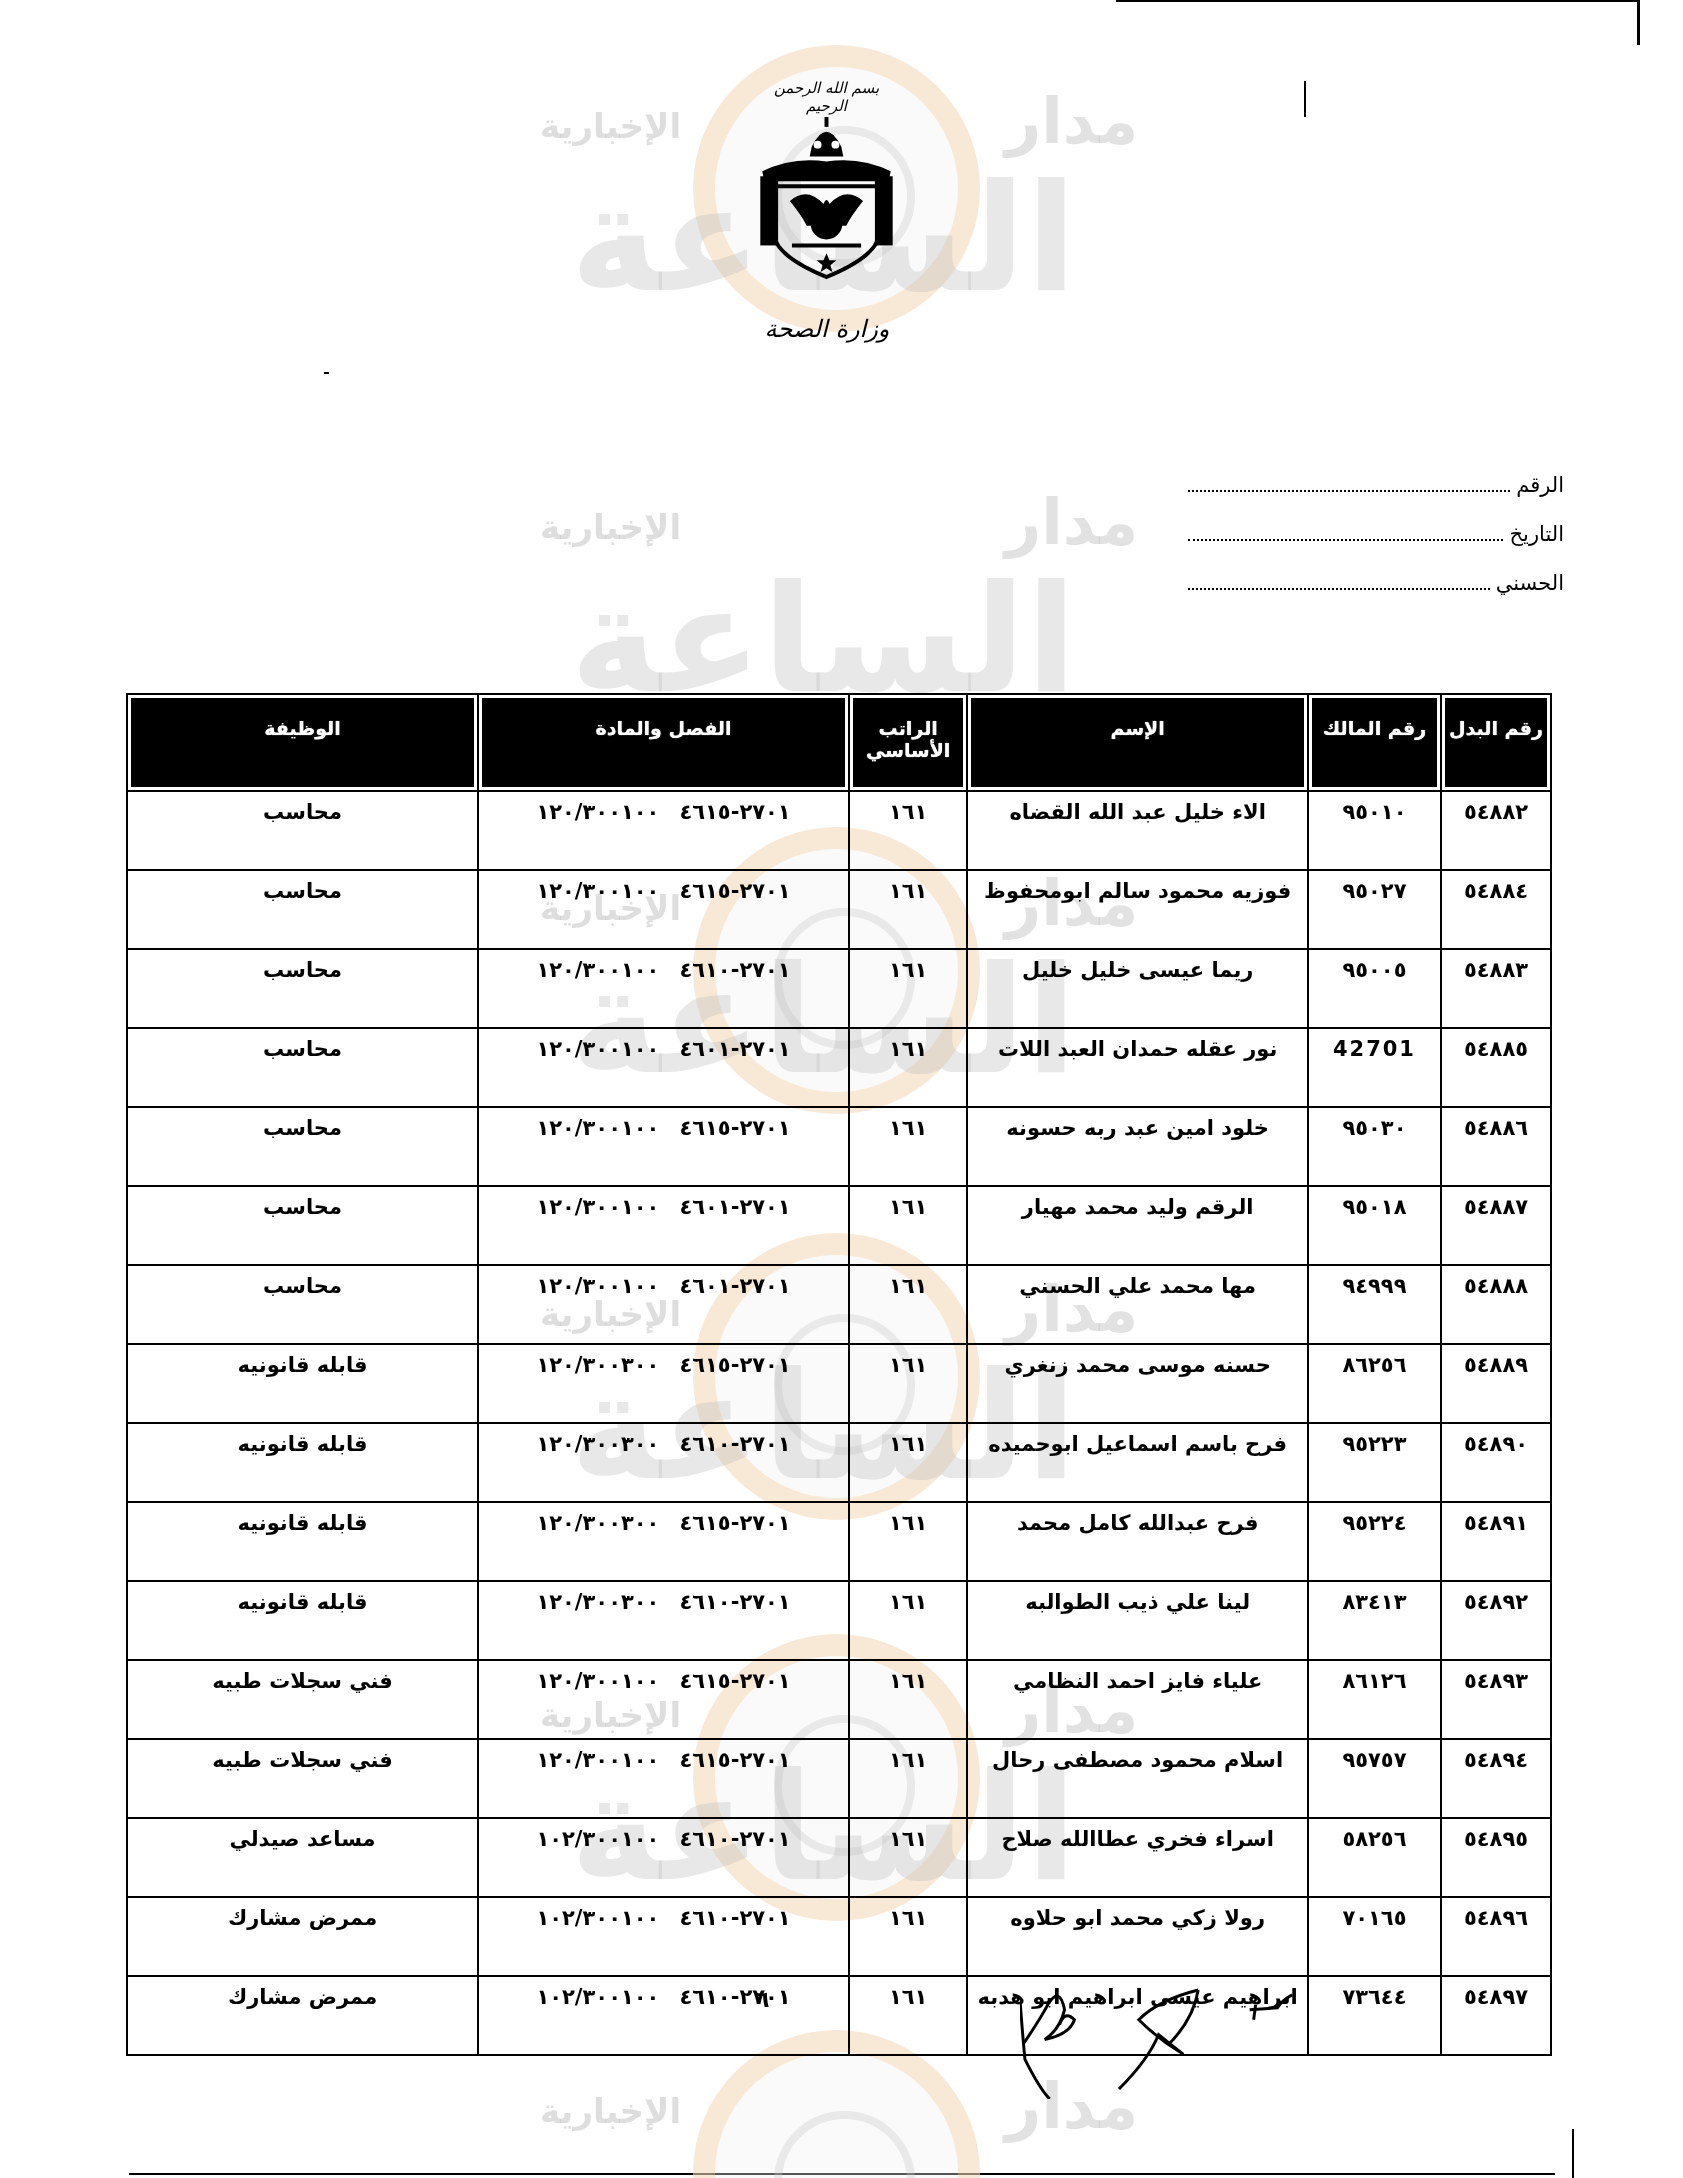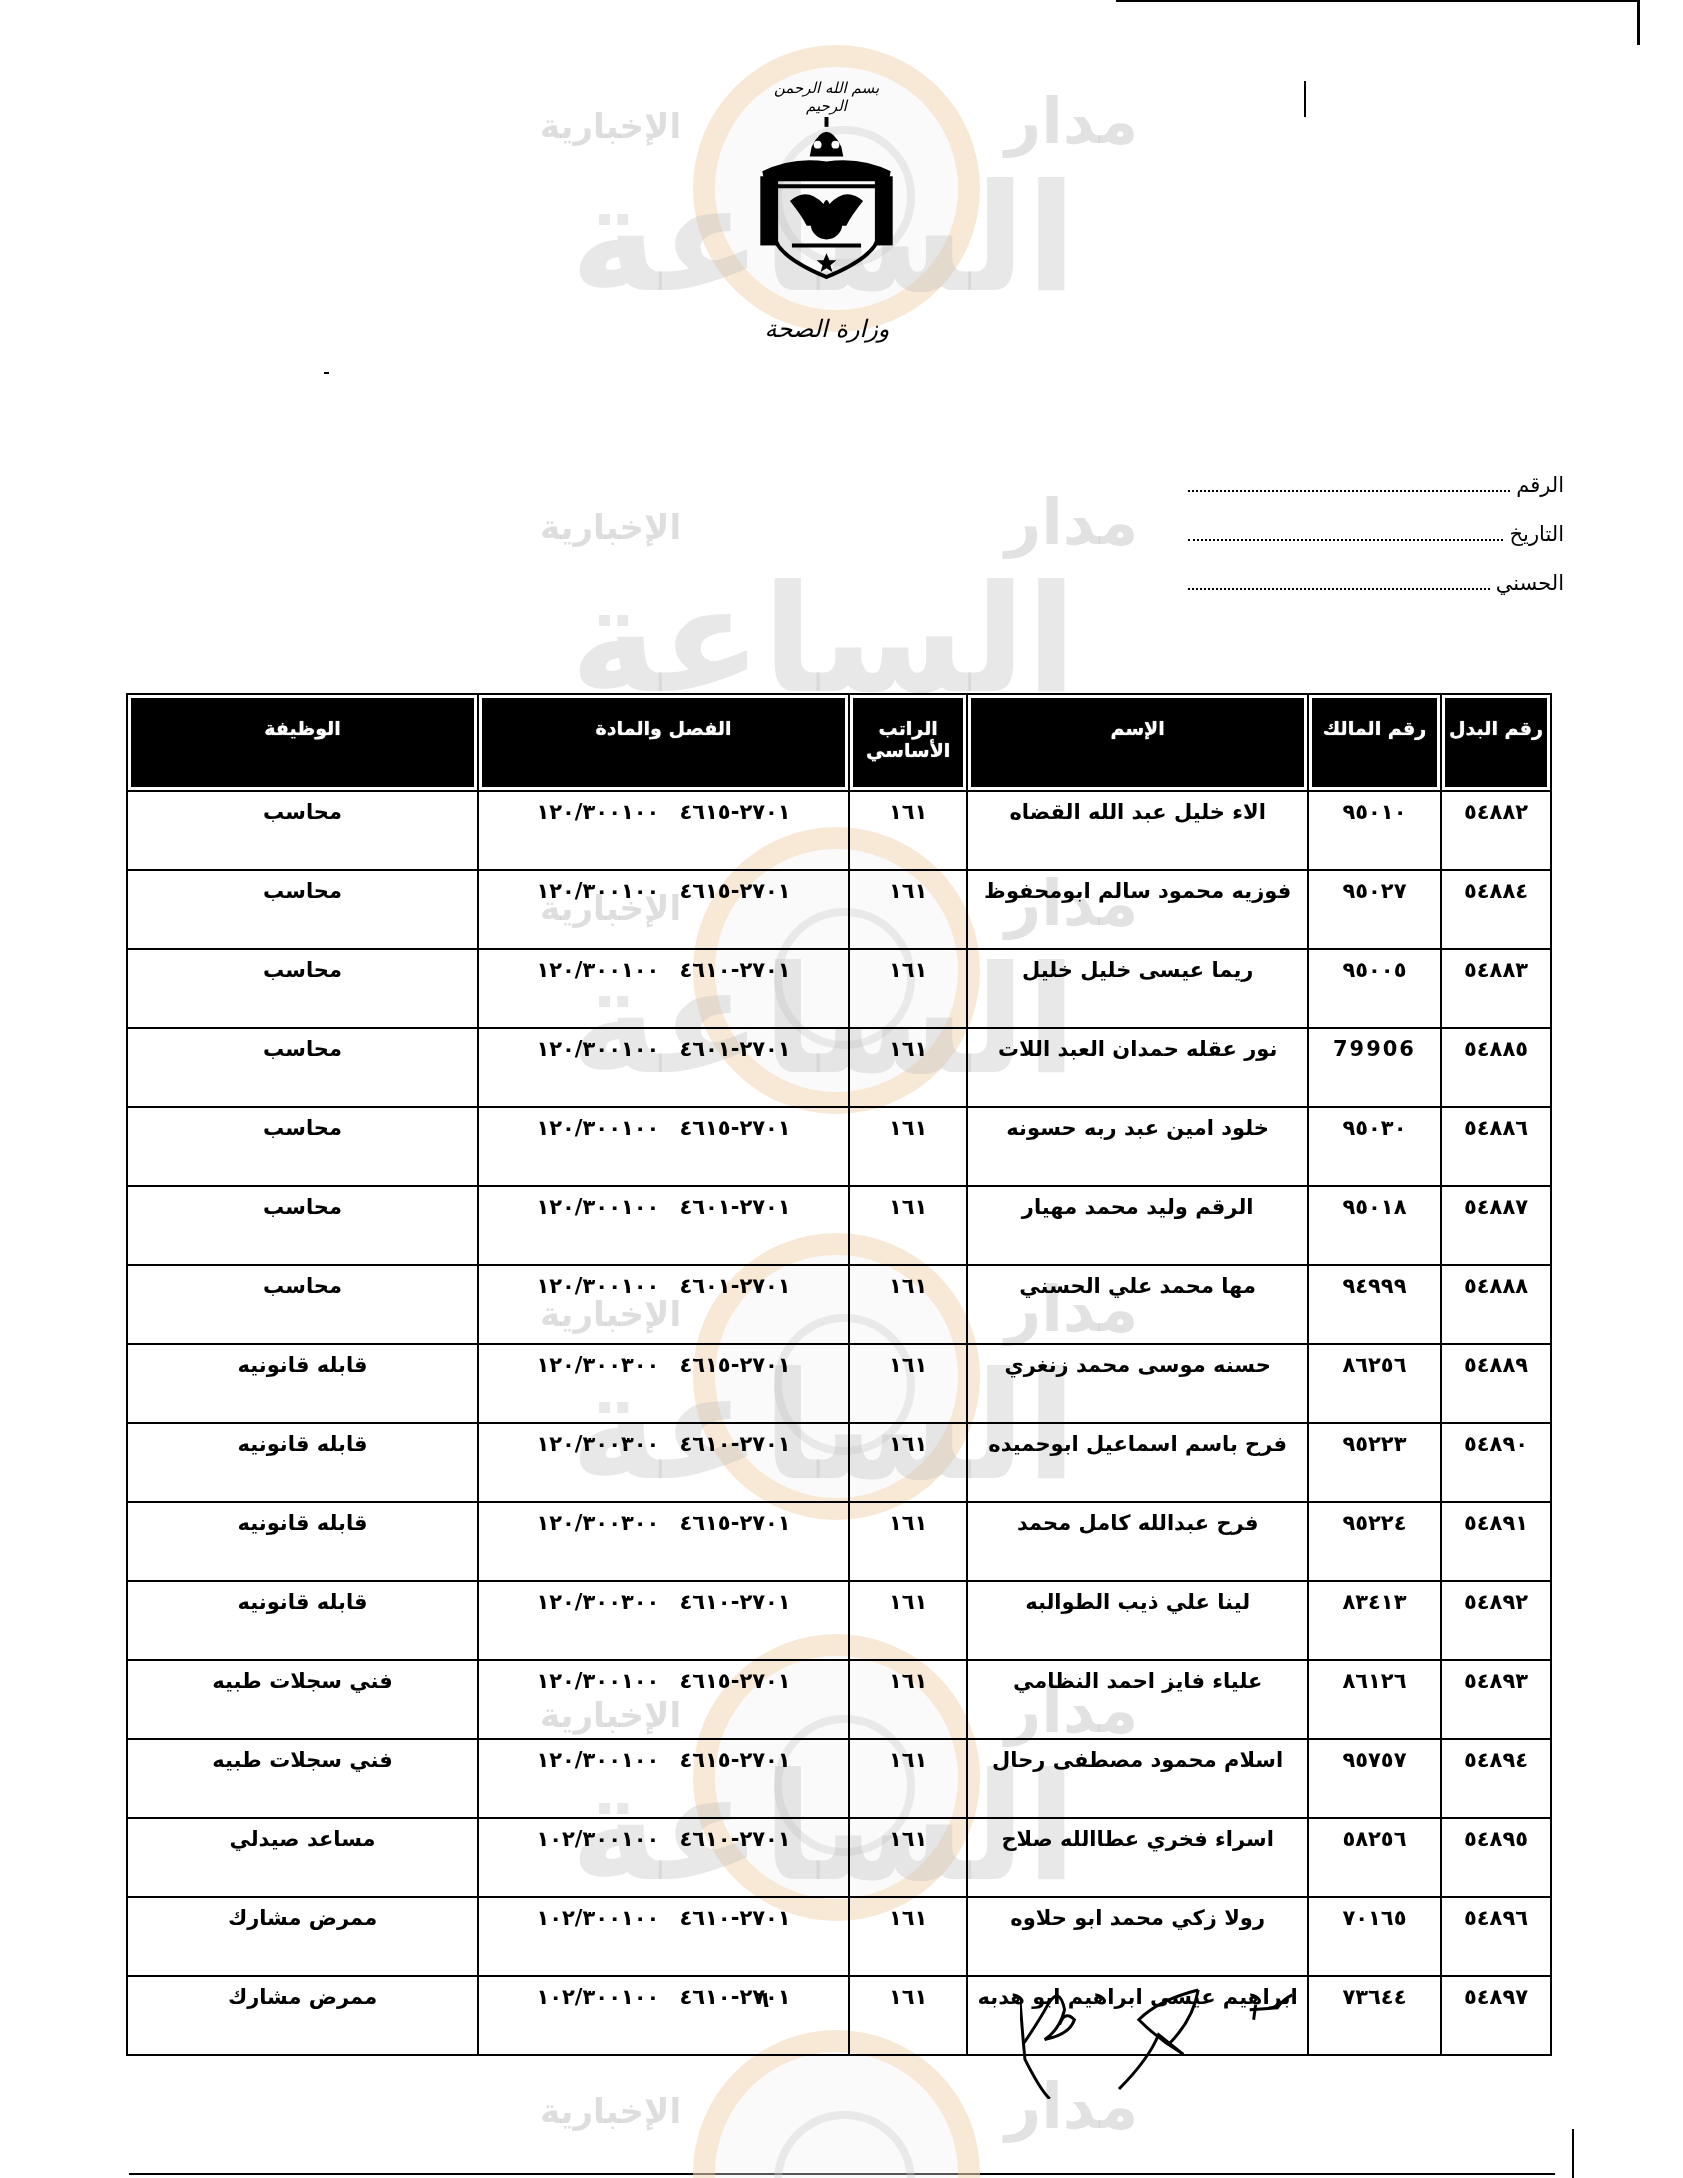--- a/index.html
+++ b/index.html
@@ -290,21 +290,21 @@
     <td class="num">٥٤٨٨٣</td>
     <td class="num">٩٥٠٠٥</td>
     <td class="cell-name">ريما عيسى خليل خليل</td>
     <td class="num">١٦١</td>
     <td class="cell-code"><span class="part">٢٧٠١-٤٦١٠</span><span class="part">١٢٠/٣٠٠١٠٠</span></td>
     <td>محاسب</td>
   </tr>
 
   <tr>
     <td class="num">٥٤٨٨٥</td>
-    <td class="num">79906</td>
+    <td class="num">42701</td>
     <td class="cell-name">نور عقله حمدان العبد اللات</td>
     <td class="num">١٦١</td>
     <td class="cell-code"><span class="part">٢٧٠١-٤٦٠١</span><span class="part">١٢٠/٣٠٠١٠٠</span></td>
     <td>محاسب</td>
   </tr>
 
   <tr>
     <td class="num">٥٤٨٨٦</td>
     <td class="num">٩٥٠٣٠</td>
     <td class="cell-name">خلود امين عبد ربه حسونه</td>

